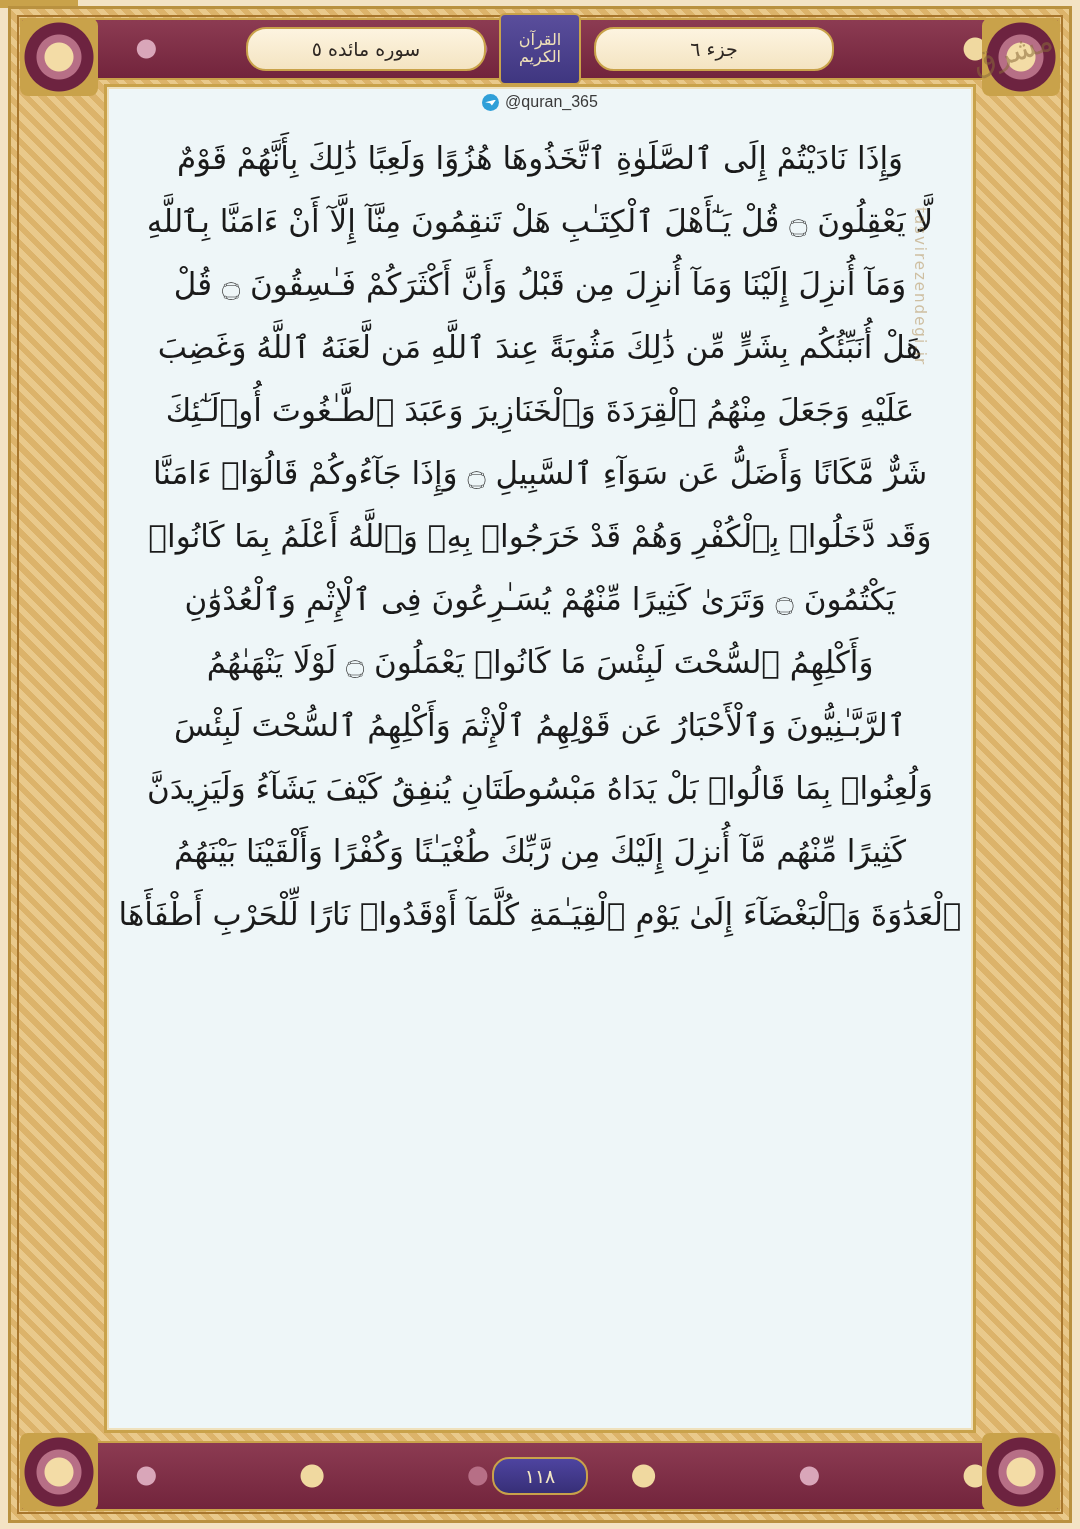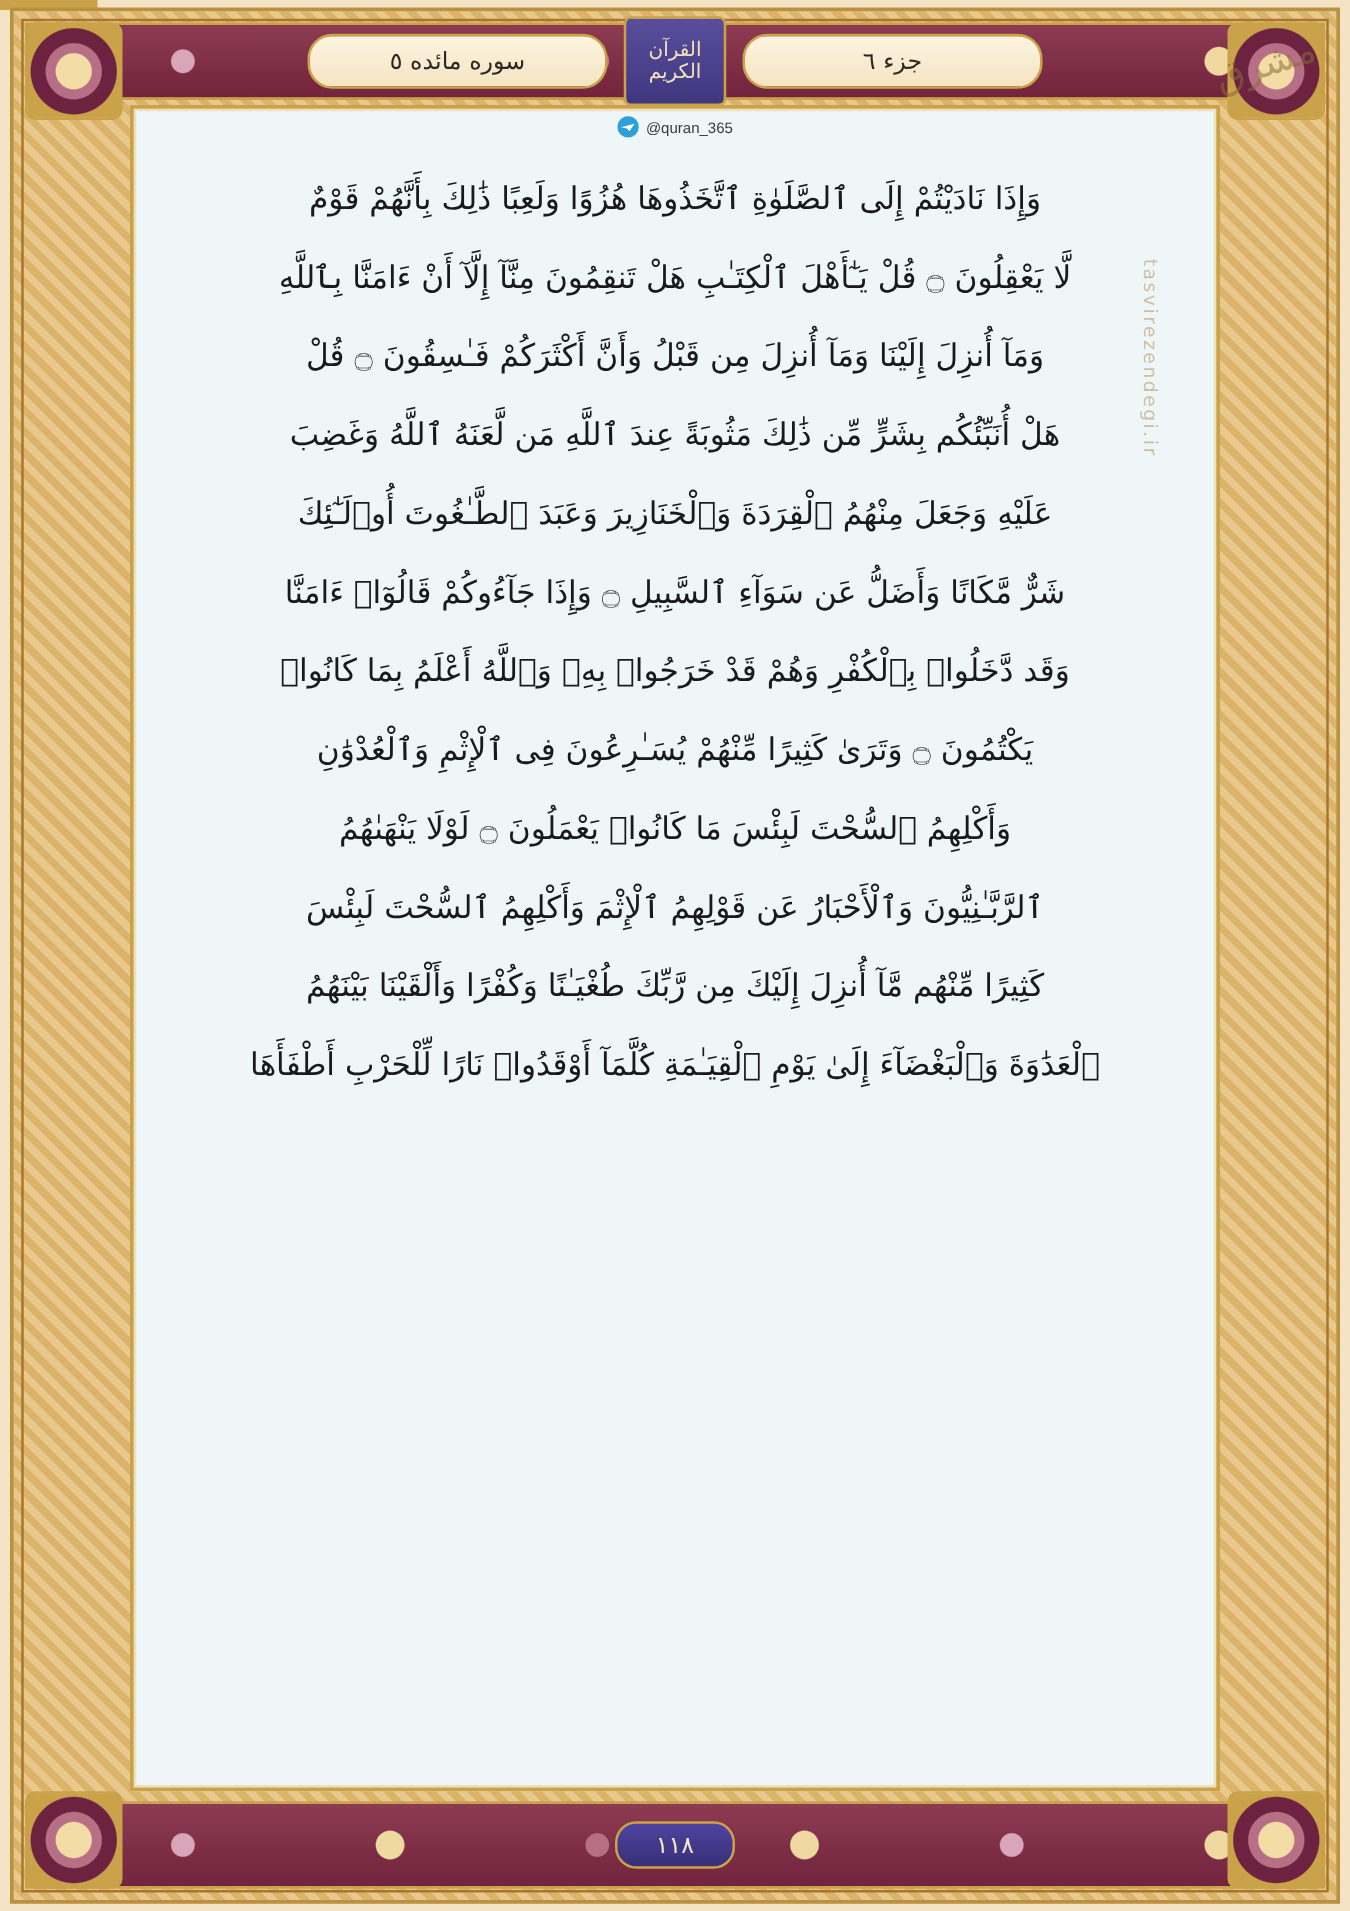--- a/index.html
+++ b/index.html
@@ -168,21 +168,21 @@
 
   .telegram-badge {
     position: absolute;
     top: 6px;
     left: 0; right: 0;
     display: flex;
     align-items: center;
     justify-content: center;
     gap: 6px;
     color: #3a3a3a;
-    font-size: 12px;
+    font-size: 16px;
     font-family: "Liberation Sans", sans-serif;
     z-index: 5;
   }
   .tg-icon {
     width: 17px; height: 17px;
     border-radius: 50%;
     background: #2f9fd8;
     position: relative;
     display: inline-block;
   }
@@ -198,21 +198,21 @@
   .quran-text {
     position: absolute;
     left: 18px; right: 18px;
     top: 40px; bottom: 10px;
     direction: rtl;
     text-align: center;
   }
   .ayah-line {
     font-family: "DejaVu Sans", "Liberation Serif", serif;
     color: #1a1a1a;
-    font-size: 25px;
+    font-size: 31px;
     line-height: 1.0;
     height: 63px;
     display: flex;
     align-items: center;
     justify-content: center;
     white-space: nowrap;
     letter-spacing: 0px;
   }
   .ayah-line.last { justify-content: center; }
 
@@ -293,20 +293,21 @@
       <div class="ayah-line">وَإِذَا نَادَيْتُمْ إِلَى ٱلصَّلَوٰةِ ٱتَّخَذُوهَا هُزُوًا وَلَعِبًا ذَٰلِكَ بِأَنَّهُمْ قَوْمٌ</div>
       <div class="ayah-line">لَّا يَعْقِلُونَ ۝ قُلْ يَـٰٓأَهْلَ ٱلْكِتَـٰبِ هَلْ تَنقِمُونَ مِنَّآ إِلَّآ أَنْ ءَامَنَّا بِٱللَّهِ</div>
       <div class="ayah-line">وَمَآ أُنزِلَ إِلَيْنَا وَمَآ أُنزِلَ مِن قَبْلُ وَأَنَّ أَكْثَرَكُمْ فَـٰسِقُونَ ۝ قُلْ</div>
       <div class="ayah-line">هَلْ أُنَبِّئُكُم بِشَرٍّ مِّن ذَٰلِكَ مَثُوبَةً عِندَ ٱللَّهِ مَن لَّعَنَهُ ٱللَّهُ وَغَضِبَ</div>
       <div class="ayah-line">عَلَيْهِ وَجَعَلَ مِنْهُمُ ٱلْقِرَدَةَ وَٱلْخَنَازِيرَ وَعَبَدَ ٱلطَّـٰغُوتَ أُو۟لَـٰٓئِكَ</div>
       <div class="ayah-line">شَرٌّ مَّكَانًا وَأَضَلُّ عَن سَوَآءِ ٱلسَّبِيلِ ۝ وَإِذَا جَآءُوكُمْ قَالُوٓا۟ ءَامَنَّا</div>
       <div class="ayah-line">وَقَد دَّخَلُوا۟ بِٱلْكُفْرِ وَهُمْ قَدْ خَرَجُوا۟ بِهِۦ وَٱللَّهُ أَعْلَمُ بِمَا كَانُوا۟</div>
       <div class="ayah-line">يَكْتُمُونَ ۝ وَتَرَىٰ كَثِيرًا مِّنْهُمْ يُسَـٰرِعُونَ فِى ٱلْإِثْمِ وَٱلْعُدْوَٰنِ</div>
       <div class="ayah-line">وَأَكْلِهِمُ ٱلسُّحْتَ لَبِئْسَ مَا كَانُوا۟ يَعْمَلُونَ ۝ لَوْلَا يَنْهَىٰهُمُ</div>
       <div class="ayah-line">ٱلرَّبَّـٰنِيُّونَ وَٱلْأَحْبَارُ عَن قَوْلِهِمُ ٱلْإِثْمَ وَأَكْلِهِمُ ٱلسُّحْتَ لَبِئْسَ</div>
+      <div class="ayah-line">وَلُعِنُوا۟ بِمَا قَالُوا۟ بَلْ يَدَاهُ مَبْسُوطَتَانِ يُنفِقُ كَيْفَ يَشَآءُ وَلَيَزِيدَنَّ</div>
       <div class="ayah-line">كَثِيرًا مِّنْهُم مَّآ أُنزِلَ إِلَيْكَ مِن رَّبِّكَ طُغْيَـٰنًا وَكُفْرًا وَأَلْقَيْنَا بَيْنَهُمُ</div>
       <div class="ayah-line">ٱلْعَدَٰوَةَ وَٱلْبَغْضَآءَ إِلَىٰ يَوْمِ ٱلْقِيَـٰمَةِ كُلَّمَآ أَوْقَدُوا۟ نَارًا لِّلْحَرْبِ أَطْفَأَهَا</div>
     </div>
   </div>
 
   <div class="footer-row">
     <div class="page-number">١١٨</div>
   </div>
 
 </div>

